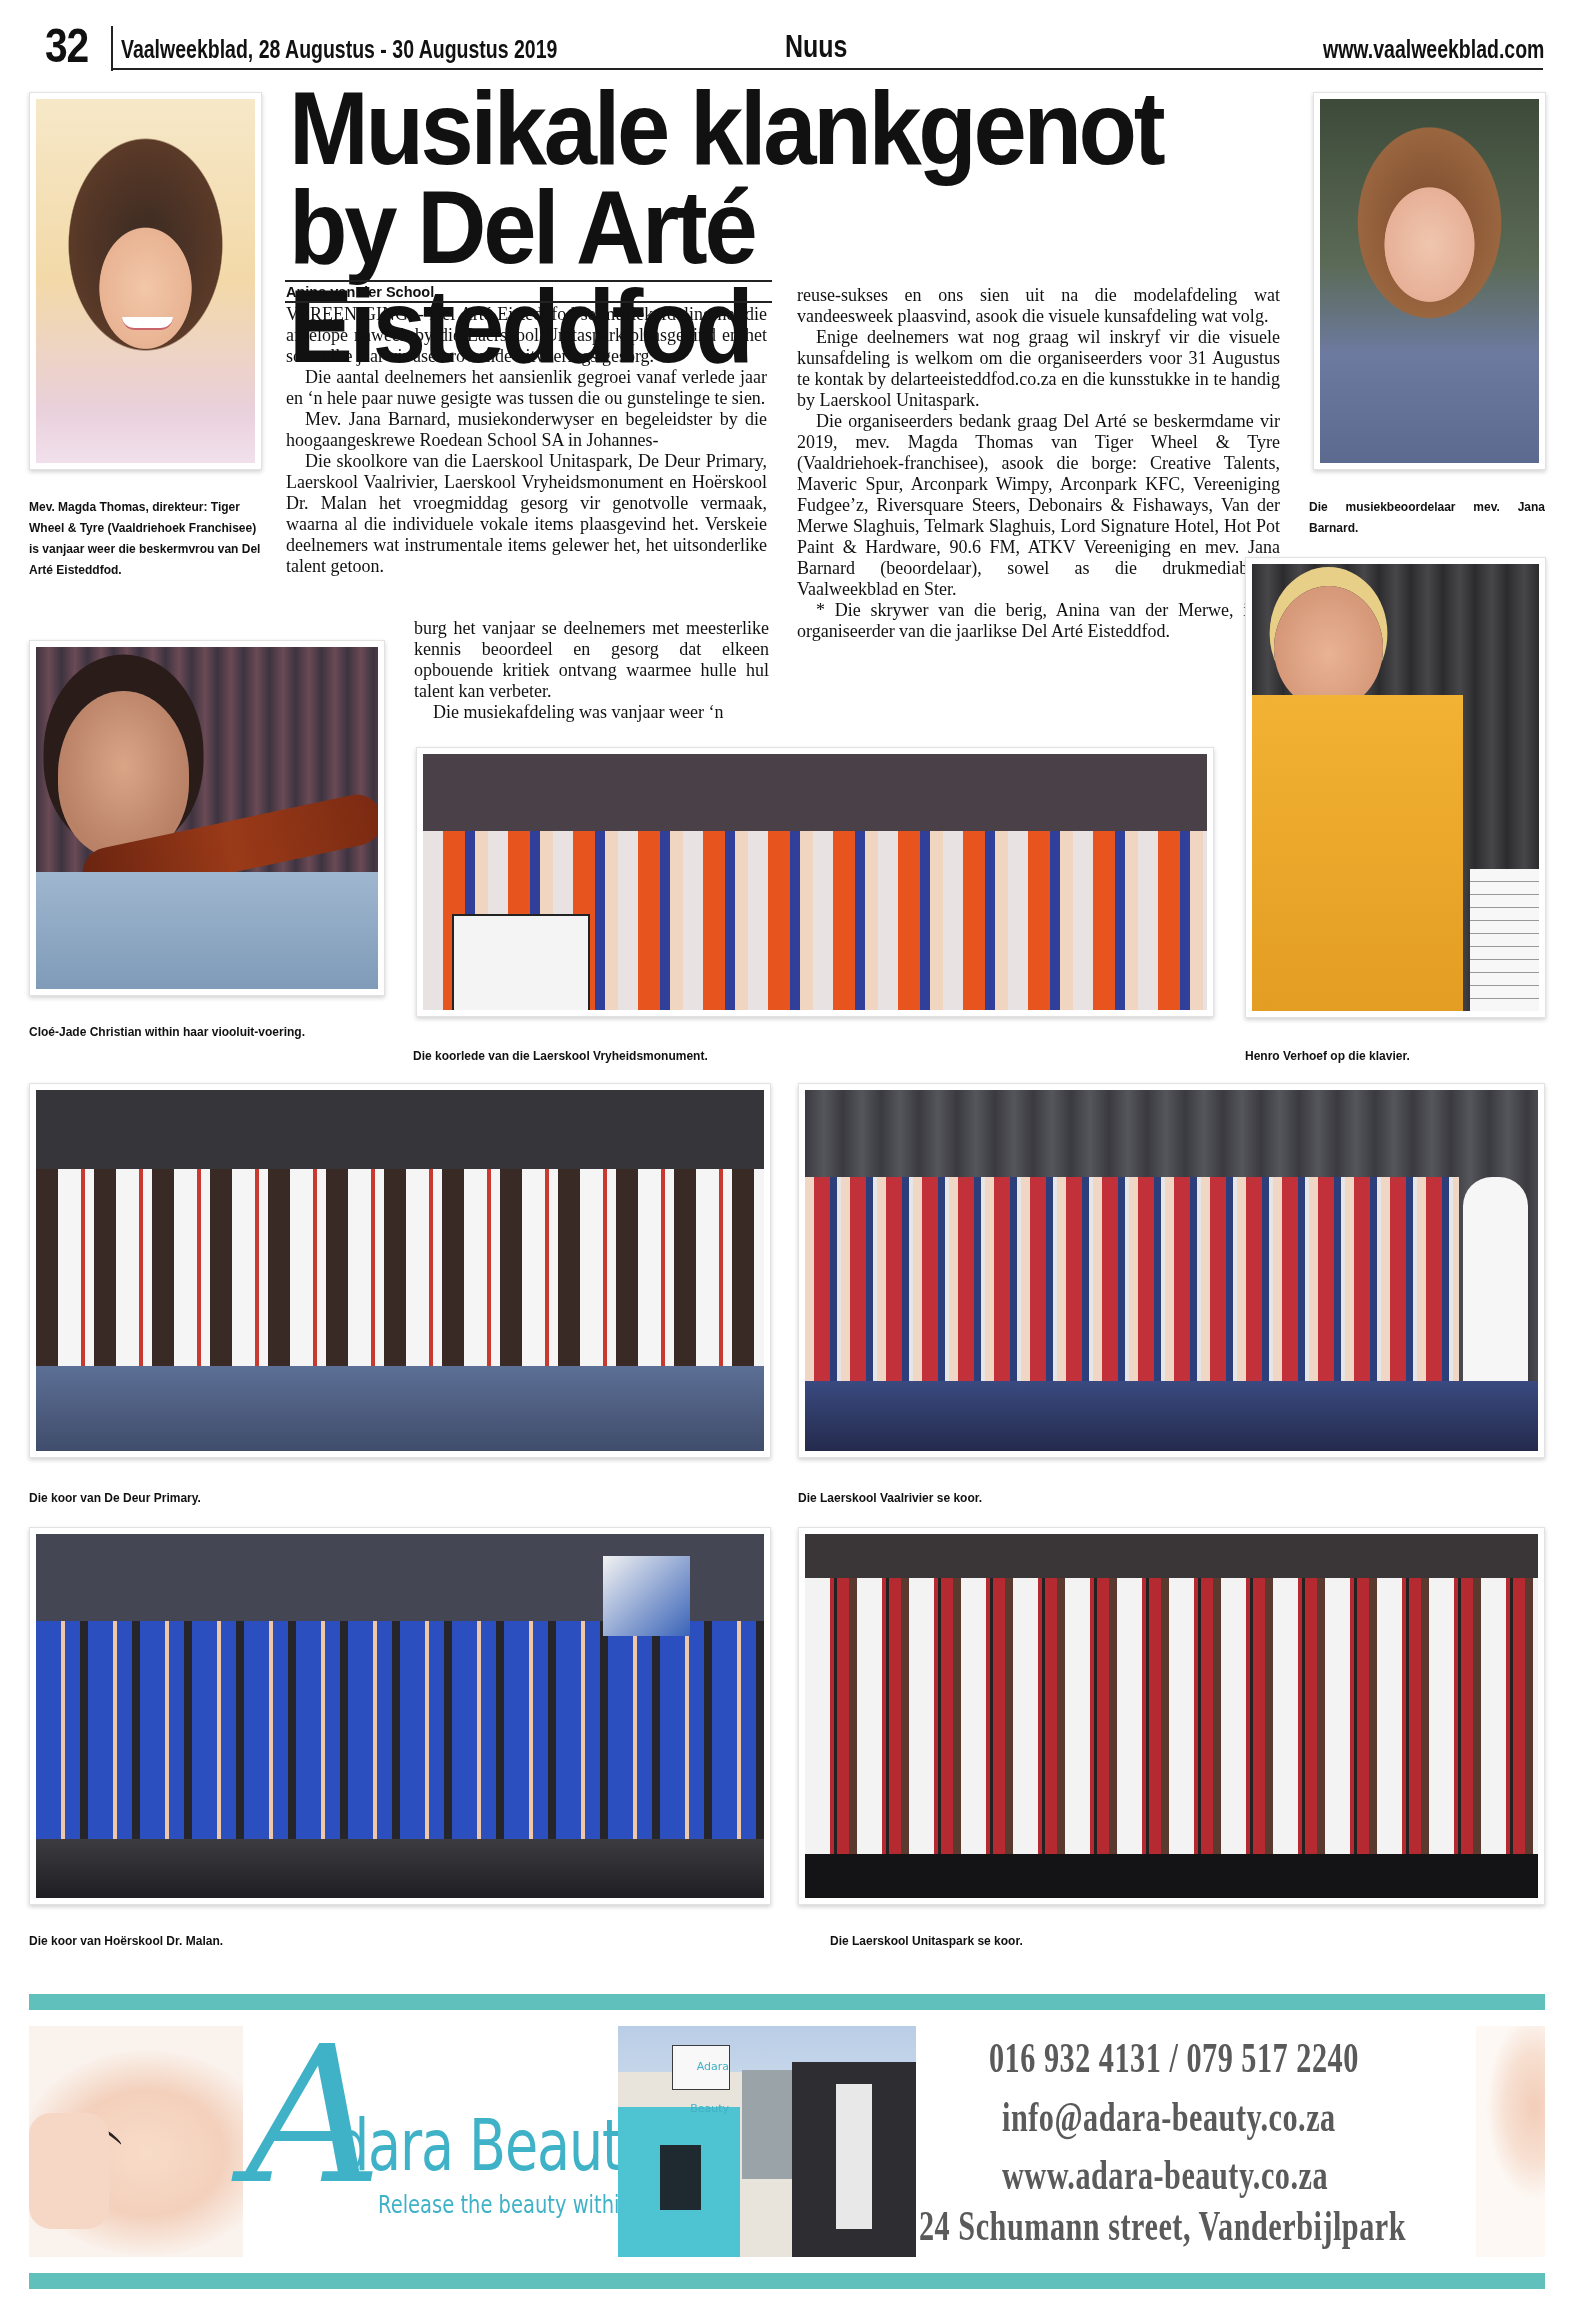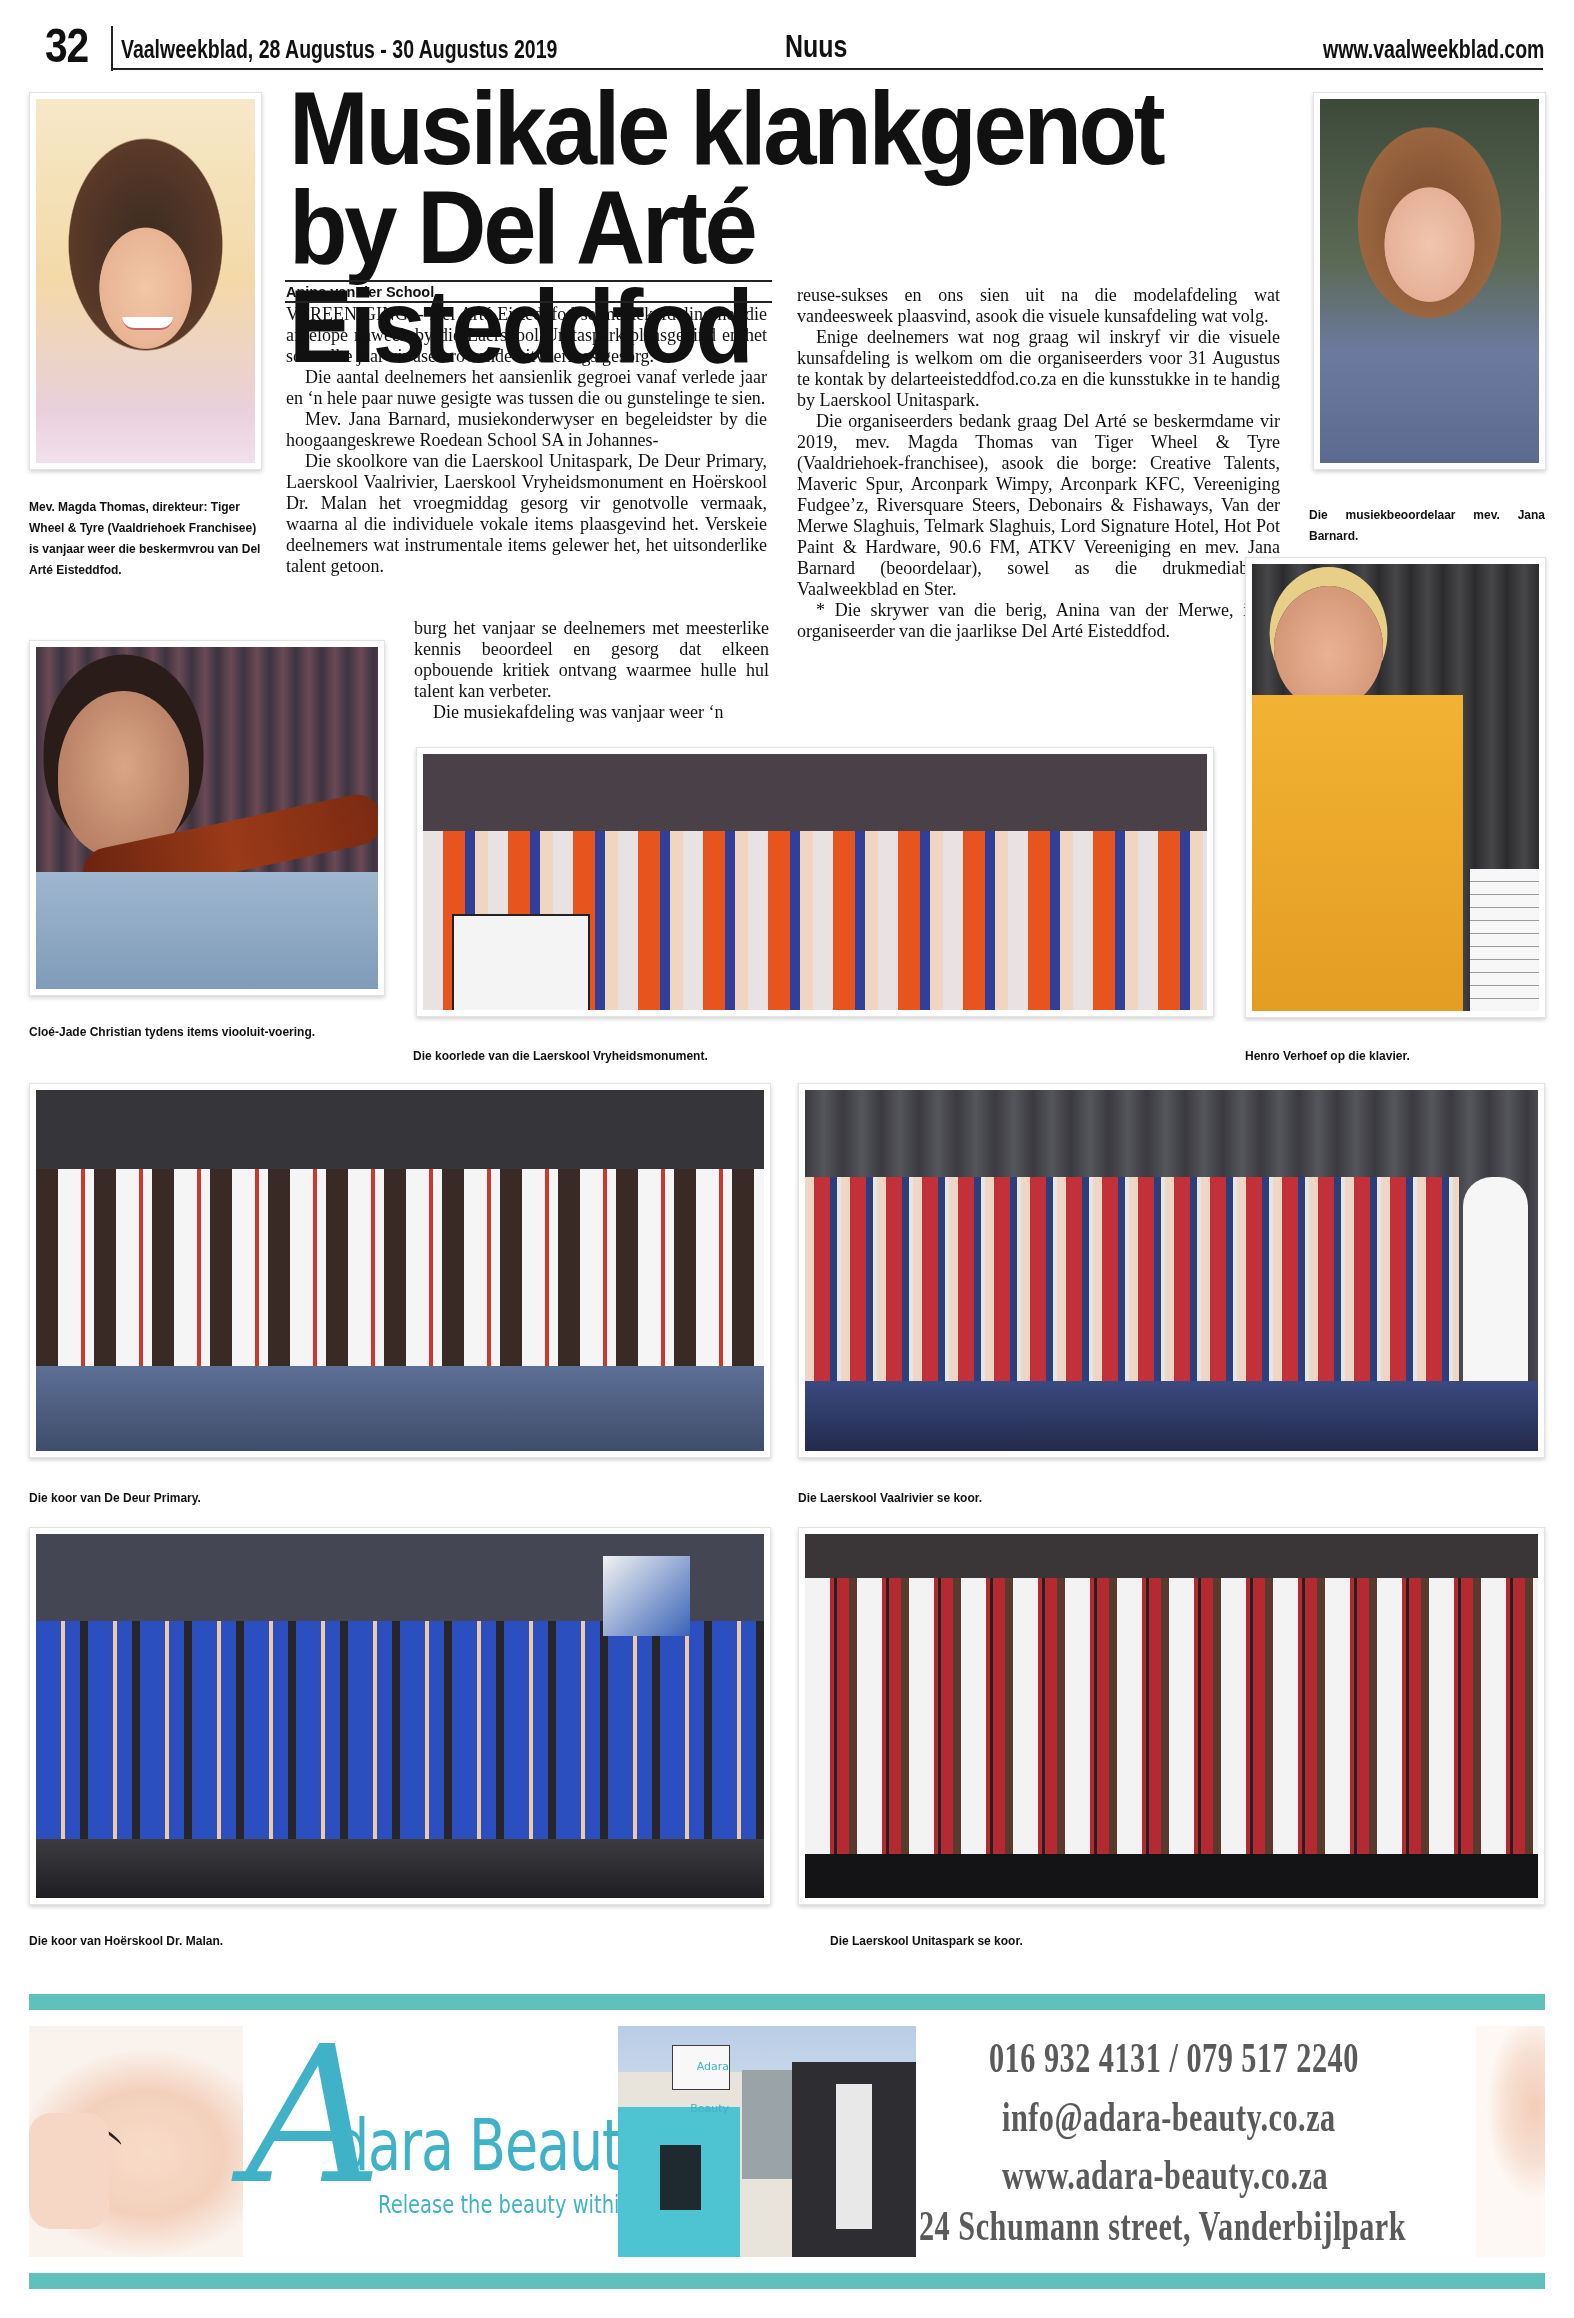--- a/index.html
+++ b/index.html
@@ -79,30 +79,30 @@
 <div class="abs body-text col2">
   <p class="first">reuse-sukses en ons sien uit na die modelafdeling wat vandeesweek plaasvind, asook die visuele kunsafdeling wat volg.</p>
   <p>Enige deelnemers wat nog graag wil inskryf vir die visuele kunsafdeling is welkom om die organiseerders voor 31 Augustus te kontak by delarteeisteddfod.co.za en die kunsstukke in te handig by Laerskool Unitaspark.</p>
   <p>Die organiseerders bedank graag Del Arté se beskermdame vir 2019, mev. Magda Thomas van Tiger Wheel &amp; Tyre (Vaaldriehoek-franchisee), asook die borge: Creative Talents, Maveric Spur, Arconpark Wimpy, Arconpark KFC, Vereeniging Fudgee’z, Riversquare Steers, Debonairs &amp; Fishaways, Van der Merwe Slaghuis, Telmark Slaghuis, Lord Signature Hotel, Hot Pot Paint &amp; Hardware, 90.6 FM, ATKV Vereeniging en mev. Jana Barnard (beoordelaar), sowel as die drukmediaborge Vaalweekblad en Ster.</p>
   <p>* Die skrywer van die berig, Anina van der Merwe, is ‘n organiseerder van die jaarlikse Del Arté Eisteddfod.</p>
 </div>
 
 <div class="frame" style="left:1313px; top:92px; width:233px; height:378px;">
   <div class="photo" style="background: radial-gradient(ellipse 34% 26% at 50% 40%, #f0c6ae 0%, #e6b097 60%, transparent 61%), radial-gradient(ellipse 50% 40% at 50% 34%, #7a4a2c 0%, #9a6640 65%, transparent 66%), linear-gradient(180deg,#3d4a3a 0%, #5b6a55 45%, #6d7aa0 70%, #5d6a90 100%);"></div>
 </div>
-<div class="abs caption" style="left:1309px; top:497px; width:236px; text-align:justify; text-align-last:left;margin-top:8px;">Die musiekbeoordelaar mev. Jana Barnard.</div>
+<div class="abs caption" style="left:1309px; top:497px; width:236px; text-align:justify; text-align-last:left;">Die musiekbeoordelaar mev. Jana Barnard.</div>
 
 <div class="frame" style="left:29px; top:640px; width:356px; height:356px;">
   <div class="photo" style="background: repeating-linear-gradient(90deg,#3f3440 0px,#6a4a55 13px,#3b3340 26px), #4a3a44;">
     <div class="abs" style="left:22px; top:44px; width:131px; height:167px; border-radius:50% 50% 45% 45%; background: radial-gradient(ellipse at 50% 45%, #d9a587 0%, #b98166 70%); box-shadow: 0 -22px 0 14.5px #2a1c18;"></div>
     <div class="abs" style="left:44px; top:174px; width:305px; height:51px; border-radius:29px; background: linear-gradient(90deg,#6a2410,#9a3a18,#7a2a12); transform: rotate(-12deg);"></div>
     <div class="abs" style="left:0; top:225px; width:345px; height:119px; background: linear-gradient(180deg,#9fb6cf,#7f9bb8);"></div>
   </div>
 </div>
-<div class="abs caption" style="left:29px; top:1022px; width:334px;">Cloé-Jade Christian tydens items viooluit-voering.</div>
+<div class="abs caption" style="left:29px; top:1022px; width:334px;">Cloé-Jade Christian within haar viooluit-voering.</div>
 
 <div class="frame" style="left:416px; top:747px; width:798px; height:270px;">
   <div class="photo" style="background: linear-gradient(180deg,#4a4048 0%, #4a4048 30%, transparent 30%), repeating-linear-gradient(90deg,#e9e2e2 0px,#e9e2e2 20.4px,#e8541e 20.4px,#e8541e 42px,#2f3f9a 42px,#2f3f9a 52px,#f0d6c0 52px,#f0d6c0 65px), #e8541e;">
     <div class="abs" style="left:29px; top:160px; width:138px; height:102px; background:#f4f4f4; border:2.2px solid #222;"></div>
   </div>
 </div>
 <div class="abs caption" style="left:413px; top:1046px; width:509px;">Die koorlede van die Laerskool Vryheidsmonument.</div>
 
 <div class="frame" style="left:1245px; top:557px; width:301px; height:461px;">
   <div class="photo" style="background: repeating-linear-gradient(90deg,#2e2e30 0px,#474749 16px,#2a2a2c 32px);">

